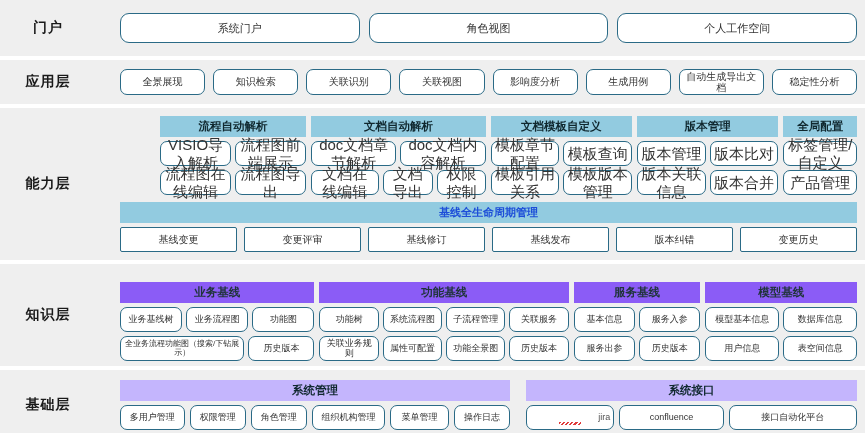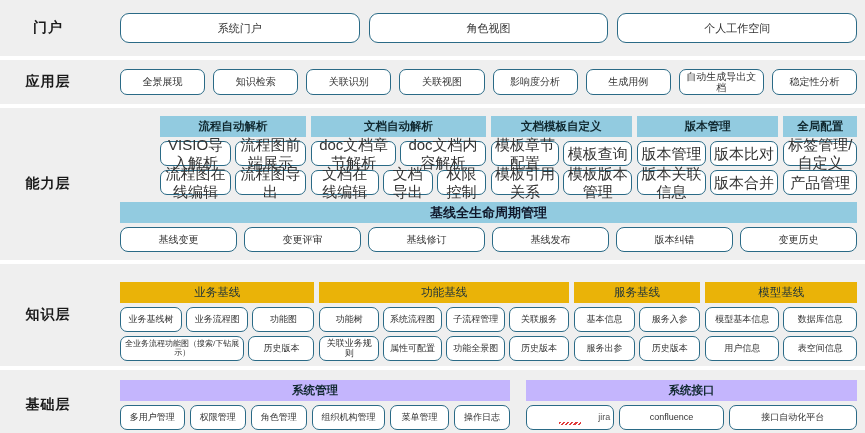--- a/index.html
+++ b/index.html
@@ -71,32 +71,32 @@
     background:#92cbe0;
     color:#10282f;
     font-size:11.5px;
     font-weight:bold;
     height:21px;
     display:flex;align-items:center;justify-content:center;
     box-sizing:border-box;
     text-align:center;
   }
   .grp-head.teal{background:#c4b5fd;}
-  .grp-head.grayblue{background:#eab308;color:#20343a;font-weight:normal;margin-top:12px;}
+  .grp-head.grayblue{background:#8b5cf6;color:#20343a;font-weight:bold;margin-top:12px;}
   .cap-row{display:flex;gap:4px;}
   .cap-row .pill{height:25px;flex:1;min-width:0;font-size:15px;}
 
   .baseline-block{display:flex;flex-direction:column;gap:4px;margin-top:4px;}
   .baseline-head{
-    background:#92cbe0;color:#0f172a;
-    font-size:13px;font-weight:bold;height:21px;
+    background:#92cbe0;color:#1d4ed8;
+    font-size:11px;font-weight:bold;height:21px;
     display:flex;align-items:center;justify-content:center;
   }
   .baseline-row{display:flex;gap:7px;}
-  .baseline-row .pill{height:25px;flex:1;font-size:10px;border-radius:8px;}
+  .baseline-row .pill{height:25px;flex:1;font-size:10px;border-radius:2px;}
 
   
   .band-know{height:102px;}
   .know-groups{display:flex;gap:5px;align-items:flex-start;}
   .know-col{display:flex;flex-direction:column;gap:4px;min-width:0;}
   .know-row{display:flex;gap:4px;}
   .know-row .pill{height:25px;flex:1;min-width:0;font-size:9px;}
 
   
   .band-base{height:70px;}

